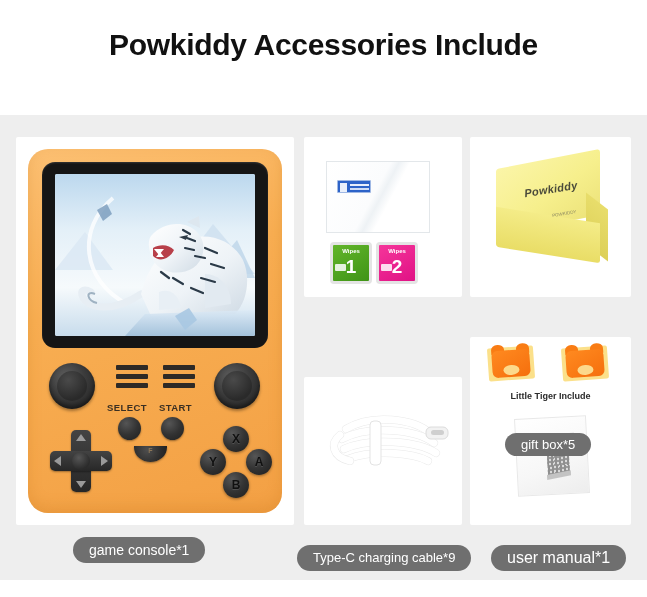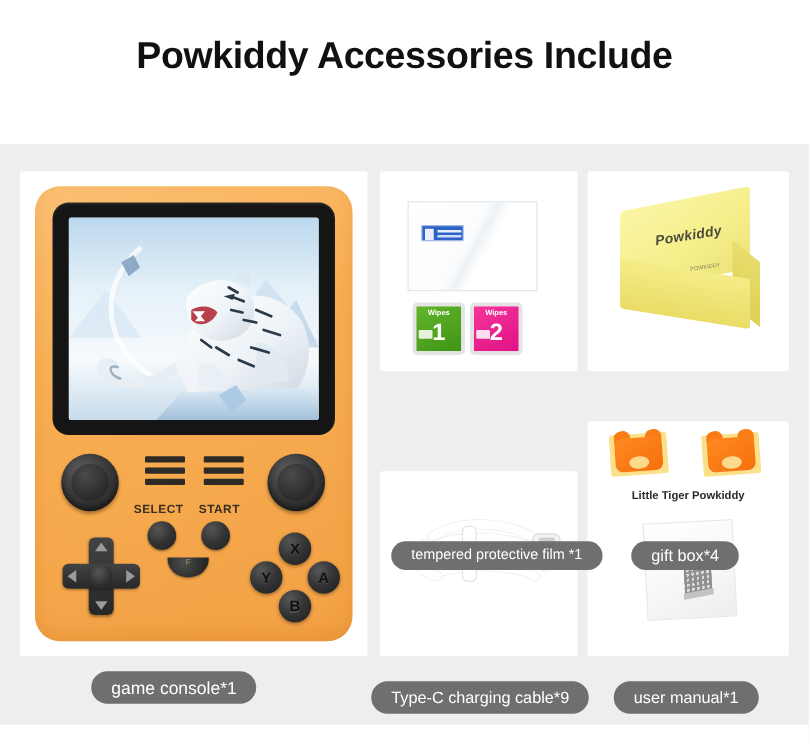--- a/index.html
+++ b/index.html
@@ -348,21 +348,21 @@
     font-size: 14px;
     line-height: 26px;
     text-align: center;
     padding: 0 16px;
     white-space: nowrap;
   }
   .pill-console { left: 73px;  top: 537px; }
   .pill-film    { left: 313px; top: 318px; font-size: 11.5px; height: 23px; line-height: 23px; border-radius: 12px; }
   .pill-box     { left: 505px; top: 318px; font-size: 13px; height: 23px; line-height: 23px; border-radius: 12px; }
   .pill-cable   { left: 297px; top: 545px; font-size: 13px; }
-  .pill-manual  { left: 491px; top: 545px; font-size: 13px; }
+  .pill-manual  { left: 491px; top: 545px; font-size: 16px; }
 </style>
 </head>
 <body>
 
 <div class="page-title">Powkiddy Accessories Include</div>
 
 <div class="panel">
 
   <div class="console-card">
     <div class="console-body">
@@ -531,28 +531,27 @@
         <div class="muzzle"></div>
       </div>
     </div>
     <div class="sticker sticker-2">
       <div class="ear ear-l"></div>
       <div class="ear ear-r"></div>
       <div class="face">
         <div class="muzzle"></div>
       </div>
     </div>
-    <div class="sticker-caption">Little Tiger Powkiddy</div>
+    <div class="sticker-caption">Little Tiger Include</div>
 
     <div class="manual">
       <div class="m-line"></div>
       <div class="m-qr"></div>
       <div class="m-qr-base"></div>
     </div>
   </div>
 
-  <div class="pill pill-film">tempered protective film *1</div>
-  <div class="pill pill-box">gift box*4</div>
+  <div class="pill pill-box">gift box*5</div>
 </div>
 
 <div class="pill pill-console">game console*1</div>
 <div class="pill pill-cable">Type-C charging cable*9</div>
 <div class="pill pill-manual">user manual*1</div>
 
 </body></html>

